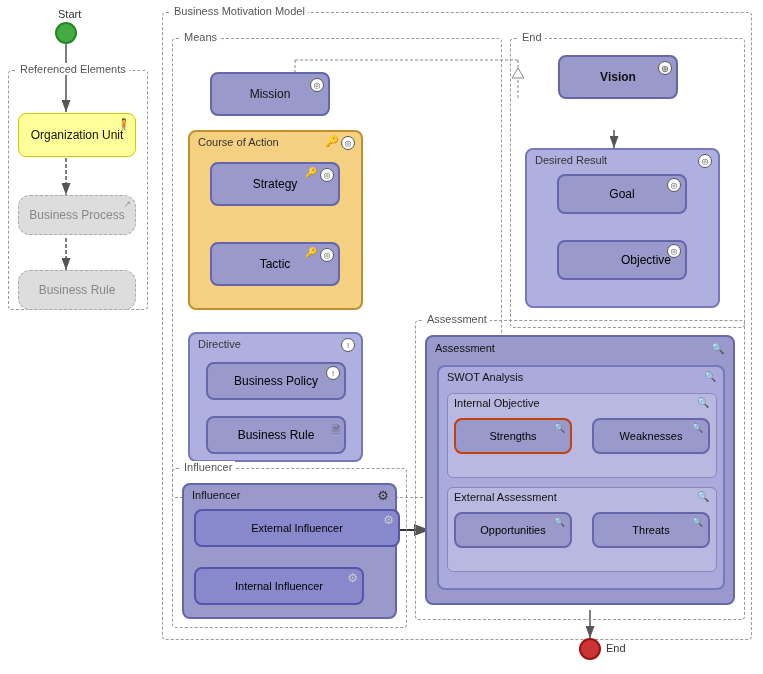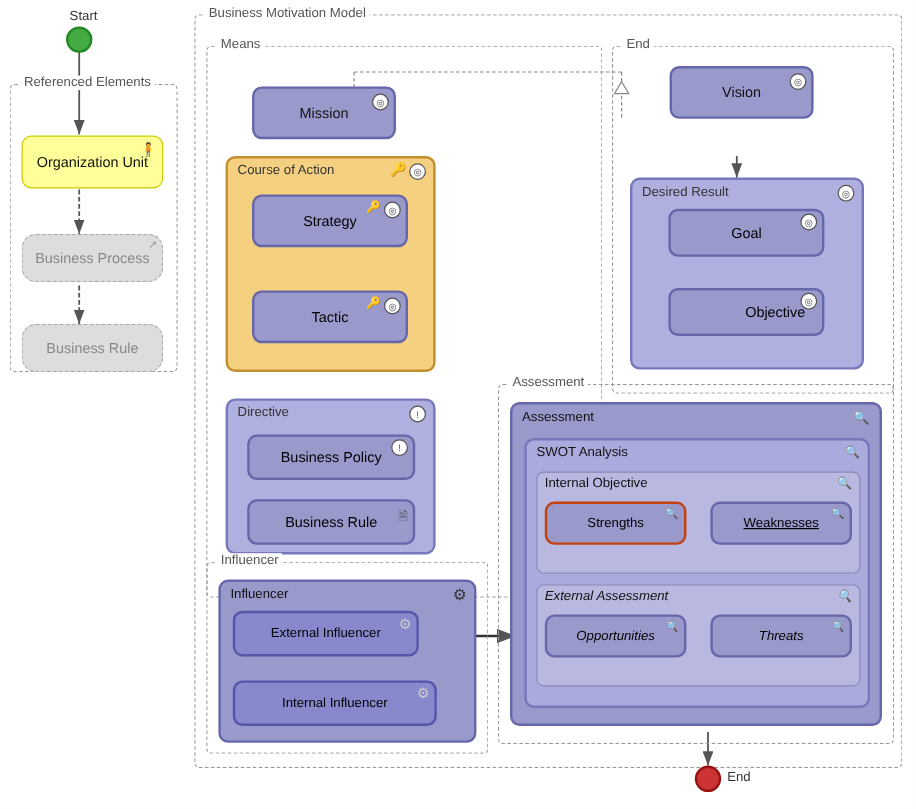--- a/index.html
+++ b/index.html
@@ -220,21 +220,21 @@
 
   <div class="dashed-box" style="left:510px; top:38px; width:235px; height:290px;">
     <span class="box-label">End</span>
   </div>
 
   <div class="node node-blue" style="left:210px; top:72px; width:120px; height:44px;">
     <span>Mission</span>
     <div class="annotation-circle" style="right:4px;top:4px;">◎</div>
   </div>
 
-  <div class="node node-blue" style="left:558px; top:55px; width:120px; height:44px;">
+  <div class="node node-blue" style="left:558px; top:55px; width:120px; height:44px;font-weight:bold;">
     <span>Vision</span>
     <div class="annotation-circle" style="right:4px;top:4px;">◎</div>
   </div>
 
   <div class="node node-container-orange" style="left:188px; top:130px; width:175px; height:180px; display:block; padding:17px;">
     <span class="container-title">Course of Action</span>
     <div class="annotation-circle" style="right:6px;top:4px;">◎</div>
 
     <span style="position:absolute;right:22px;top:3px;font-size:11px;">🔑</span>
 
@@ -295,27 +295,27 @@
 
       <div style="position:absolute; left:8px; top:26px; width:270px; height:85px; background:#b8b8e0; border:1.5px solid #8888bb; border-radius:6px; padding:3px;">
         <span style="position:absolute;top:3px;left:6px;font-size:11px;color:#111;">Internal Objective</span>
         <span style="position:absolute;top:3px;right:6px;font-size:10px;color:#111;">🔍</span>
 
         <div style="position:absolute;left:6px;top:24px;width:118px;height:36px;background:#9999cc;border:2px solid #c2410c;border-radius:8px;display:flex;align-items:center;justify-content:center;font-size:11px;">
           <span>Strengths</span>
           <span style="position:absolute;right:4px;top:3px;font-size:9px;">🔍</span>
         </div>
 
-        <div style="position:absolute;right:6px;top:24px;width:118px;height:36px;background:#9999cc;border:2px solid #6666aa;border-radius:8px;display:flex;align-items:center;justify-content:center;font-size:11px;text-decoration:underline;">
+        <div style="position:absolute;right:6px;top:24px;width:118px;height:36px;background:#9999cc;border:2px solid #6666aa;border-radius:8px;display:flex;align-items:center;justify-content:center;font-size:11px;">
           <span>Weaknesses</span>
           <span style="position:absolute;right:4px;top:3px;font-size:9px;">🔍</span>
         </div>
       </div>
 
-      <div style="position:absolute; left:8px; top:120px; width:270px; height:85px; background:#b8b8e0; border:1.5px solid #8888bb; border-radius:6px; padding:3px;font-style:italic;">
+      <div style="position:absolute; left:8px; top:120px; width:270px; height:85px; background:#b8b8e0; border:1.5px solid #8888bb; border-radius:6px; padding:3px;">
         <span style="position:absolute;top:3px;left:6px;font-size:11px;color:#111;">External Assessment</span>
         <span style="position:absolute;top:3px;right:6px;font-size:10px;color:#111;">🔍</span>
 
         <div style="position:absolute;left:6px;top:24px;width:118px;height:36px;background:#9999cc;border:2px solid #6666aa;border-radius:8px;display:flex;align-items:center;justify-content:center;font-size:11px;">
           <span>Opportunities</span>
           <span style="position:absolute;right:4px;top:3px;font-size:9px;">🔍</span>
         </div>
 
         <div style="position:absolute;right:6px;top:24px;width:118px;height:36px;background:#9999cc;border:2px solid #6666aa;border-radius:8px;display:flex;align-items:center;justify-content:center;font-size:11px;">
           <span>Threats</span>
@@ -327,21 +327,21 @@
   </div>
 
   <div class="dashed-box" style="left:172px; top:468px; width:235px; height:160px;">
     <span class="box-label">Influencer</span>
   </div>
 
   <div style="position:absolute; left:182px; top:483px; width:215px; height:136px; background:#9999cc; border:2px solid #6666aa; border-radius:8px; padding:5px;">
     <span style="position:absolute;top:4px;left:8px;font-size:11px;color:#111;">Influencer</span>
     <span style="position:absolute;top:3px;right:6px;font-size:13px;color:#333;">⚙</span>
 
-    <div style="position:absolute;left:10px;top:24px;width:155px;height:38px;background:#8888cc;border:2px solid #5555aa;border-radius:8px;display:flex;align-items:center;justify-content:center;font-size:11px;">
+    <div style="position:absolute;left:10px;top:24px;width:206px;height:38px;background:#8888cc;border:2px solid #5555aa;border-radius:8px;display:flex;align-items:center;justify-content:center;font-size:11px;">
       <span>External Influencer</span>
       <span style="position:absolute;right:4px;top:2px;font-size:12px;color:#ccc;">⚙</span>
     </div>
 
     <div style="position:absolute;left:10px;top:82px;width:170px;height:38px;background:#8888cc;border:2px solid #5555aa;border-radius:8px;display:flex;align-items:center;justify-content:center;font-size:11px;">
       <span>Internal Influencer</span>
       <span style="position:absolute;right:4px;top:2px;font-size:12px;color:#ccc;">⚙</span>
     </div>
   </div>
 

